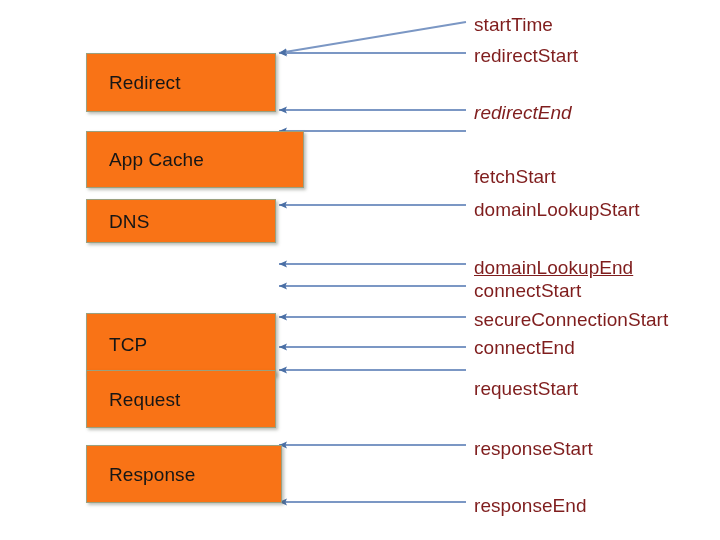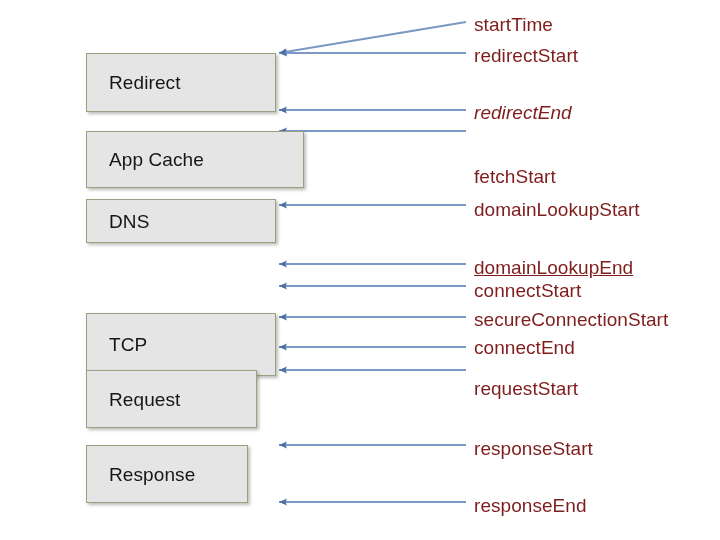--- a/index.html
+++ b/index.html
@@ -24,21 +24,21 @@
     left: 0;
     top: 0;
     width: 720px;
     height: 540px;
     pointer-events: none;
   }
   
   .phase-box {
     position: absolute;
     box-sizing: border-box;
-    background: #e5e5e5;
+    background: #f97316;
     border: 1px solid #9aa07f;
     box-shadow: 2px 2px 3px rgba(90, 95, 80, 0.40);
     display: flex;
     align-items: center;
   }
   .phase-label {
     padding-left: 22px;
     font-size: 19px;
     line-height: 1;
     color: #161616;
@@ -101,25 +101,25 @@
   </div>
 
   <div class="phase-box" style="left:86px; top:193px; width:190px; height:44px;margin-top:6px;">
     <span class="phase-label">DNS</span>
   </div>
 
   <div class="phase-box" style="left:86px; top:285px; width:190px; height:63px;margin-top:28px;">
     <span class="phase-label">TCP</span>
   </div>
 
-  <div class="phase-box" style="left:86px; top:370px; width:171px; height:58px;">
+  <div class="phase-box" style="left:86px; top:370px; width:190px; height:58px;">
     <span class="phase-label">Request</span>
   </div>
 
-  <div class="phase-box" style="left:86px; top:445px; width:162px; height:58px;">
+  <div class="phase-box" style="left:86px; top:445px; width:196px; height:58px;">
     <span class="phase-label">Response</span>
   </div>
 
   <div class="event-label" style="left:474px; top:15px;">startTime</div>
 
   <div class="event-label" style="left:474px; top:46px;">redirectStart</div>
 
   <div class="event-label" style="left:474px; top:103px;font-style:italic;">redirectEnd</div>
 
   <div class="event-label" style="left:474px; top:127px;margin-top:40px;">fetchStart</div>

